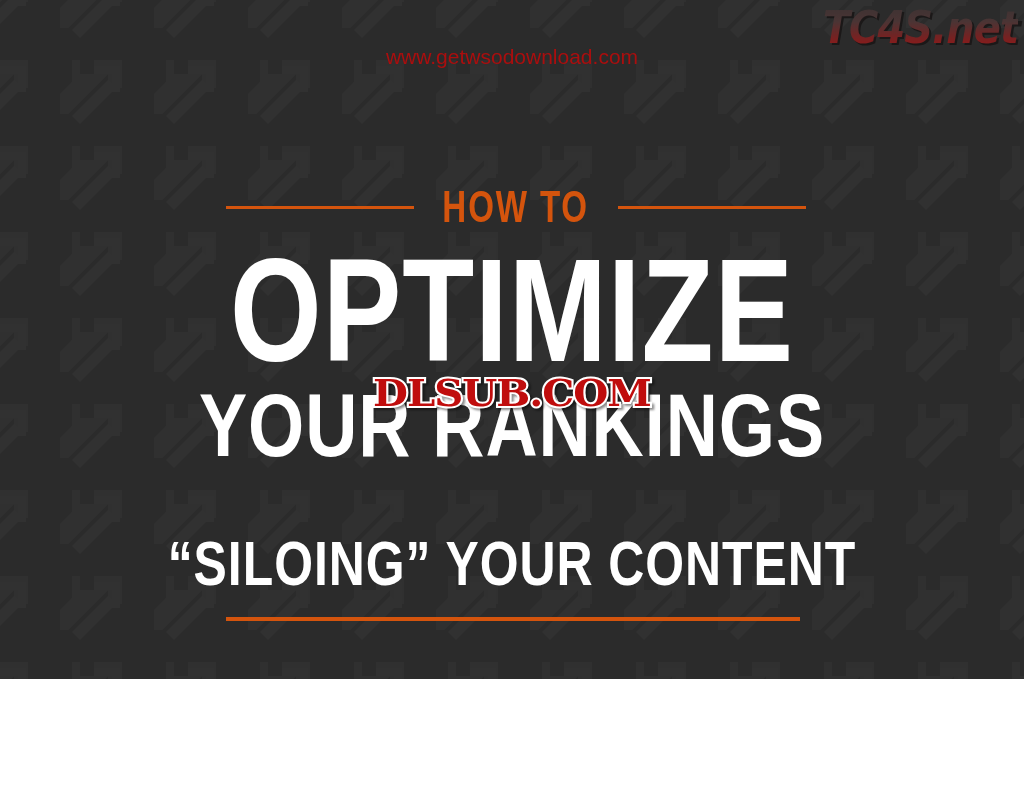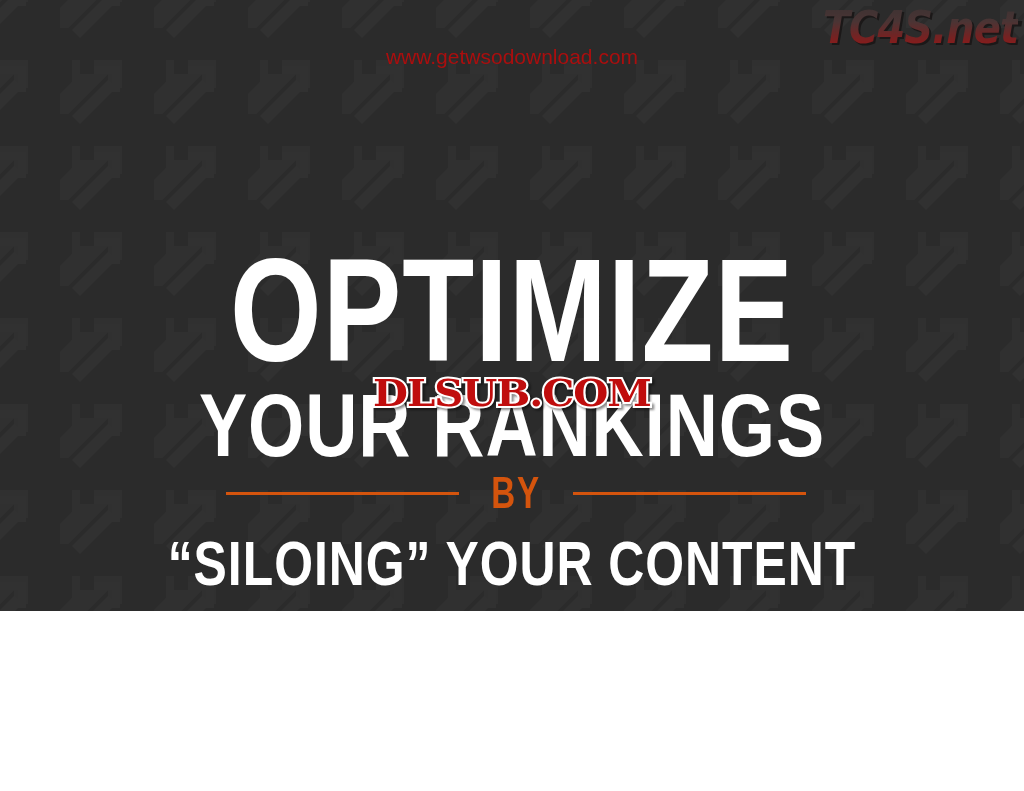--- a/index.html
+++ b/index.html
@@ -14,21 +14,21 @@
     overflow: hidden;
     font-family: "Liberation Sans", sans-serif;
     background: #ffffff;
   }
 
   
   .hero {
     position: absolute;
     left: 0; top: 0;
     width: 1024px;
-    height: 611px;
+    height: 679px;
     background: #2b2b2b;
     overflow: hidden;
   }
   
   .hero-pattern {
     position: absolute;
     left: -40px; top: -40px;
     width: 1110px;
     height: 770px;
     opacity: 1;
@@ -264,31 +264,31 @@
       <rect x="0" y="0" width="1110" height="770" fill="#2b2b2b"></rect>
       <rect x="0" y="0" width="1110" height="770" fill="url(#arrowPat)"></rect>
     </svg>
 
     <div class="top-url">www.getwsodownload.com</div>
 
     <div class="tc4s-shadow">TC4S.net</div>
     <div class="tc4s">TC4S.net</div>
 
 
+    <div class="howto-row">
+      <div class="rule"></div>
+      <div class="howto-label">HOW TO</div>
+      <div class="rule"></div>
+    </div>
 
     <div class="word-optimize">OPTIMIZE</div>
     <div class="word-rankings">YOUR RANKINGS</div>
 
     <div class="dlsub">DLSUB.COM</div>
 
-    <div class="by-row">
-      <div class="rule"></div>
-      <div class="by-label">BY</div>
-      <div class="rule"></div>
-    </div>
 
     <div class="word-siloing">“SILOING” YOUR CONTENT</div>
 
     <div class="bottom-rule"></div>
   </div>
 
   <div class="footer">
 
     
 

